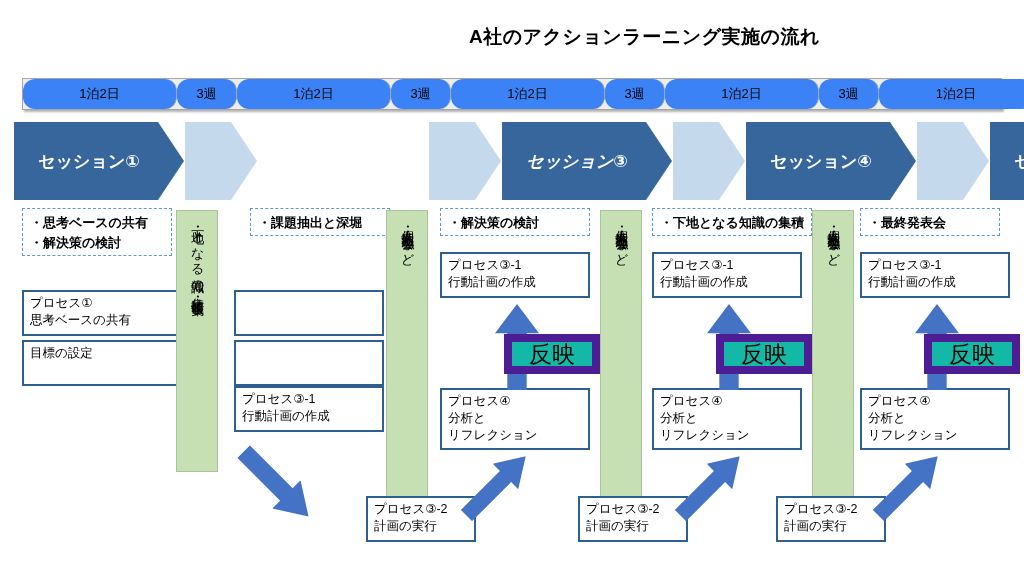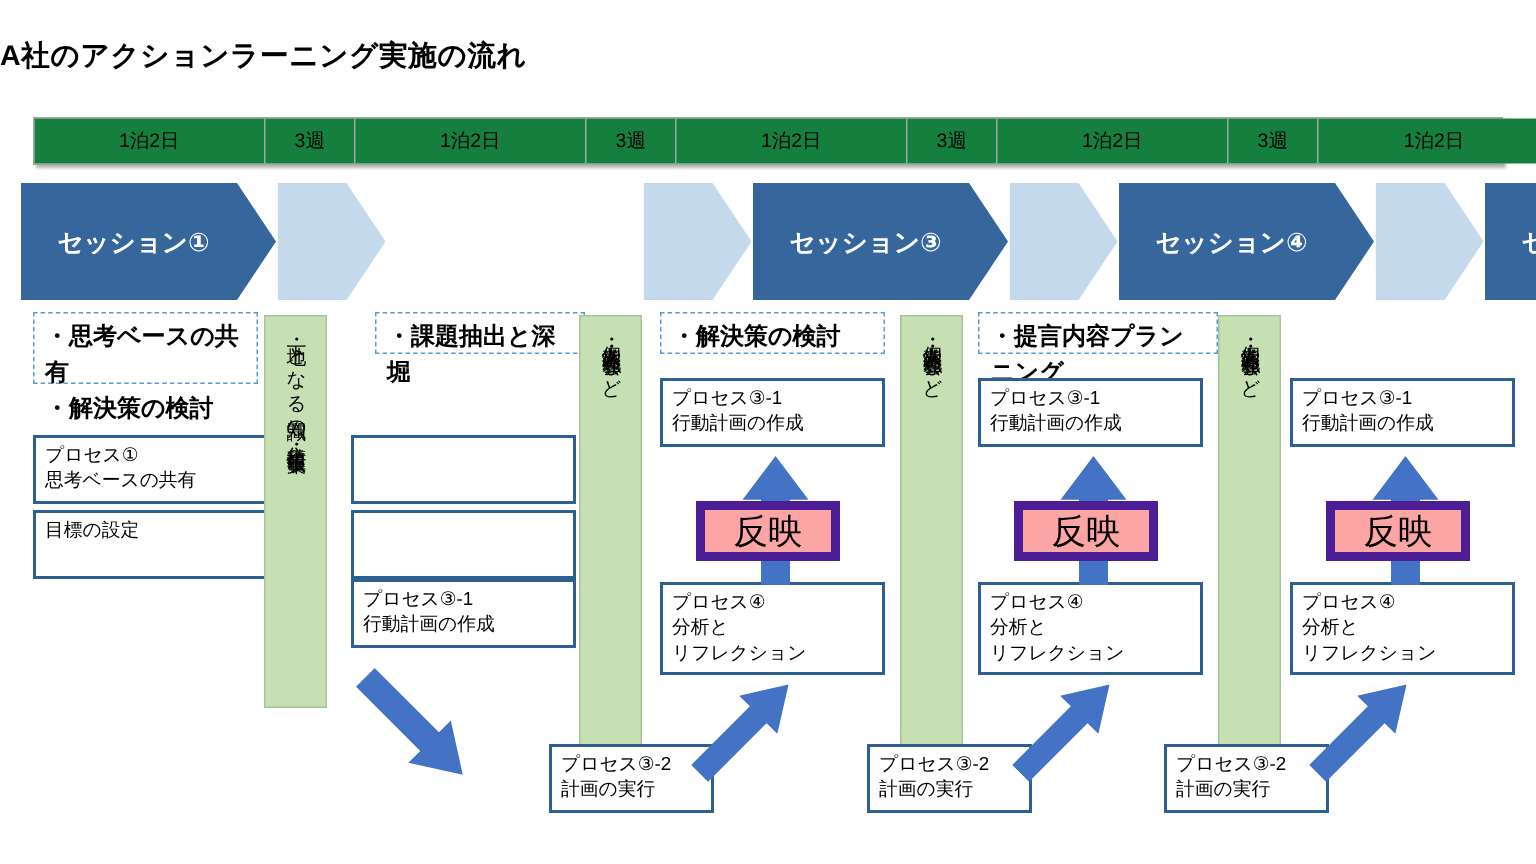--- a/index.html
+++ b/index.html
@@ -9,40 +9,41 @@
     font-family:"Liberation Sans","DejaVu Sans",sans-serif;
     color:#000000;
     overflow:hidden;
     position:relative;
   }
   #stage{position:absolute;left:0;top:0;width:1024px;height:576px;}
 
   
   .title{
     position:absolute;left:0;top:24px;width:820px;
-    text-align:left;
+    text-align:right;
     font-size:19px;font-weight:bold;
     letter-spacing:.5px;
   }
 
   
   .timeline{
     position:absolute;left:22px;top:78px;width:980px;height:32px;
     display:flex;
     border:1px solid #A6A6A6;
     box-sizing:border-box;
     background:#EDEDED;
     box-shadow:2px 2px 2px rgba(0,0,0,.30);
   }
   .tl-cell{
     border-right:1px solid #A6A6A6;
     display:flex;align-items:center;justify-content:center;
     font-size:13px;
     box-sizing:border-box;
-    background:#15803d;
+    background:#3b82f6;
+    border-radius:12px;
   }
   .tl-cell:last-child{border-right:none;}
   .tl-wide{flex:0 0 154px;}
   .tl-narrow{flex:0 0 60px;}
 
   
   .chev-row{position:absolute;left:14px;top:122px;width:980px;height:78px;padding-left:47px;}
   .chev{
     position:absolute;top:0;height:78px;
     display:flex;align-items:center;justify-content:center;
@@ -57,21 +58,21 @@
 
   
   .content{position:absolute;left:0;top:206px;width:1024px;height:370px;}
 
   
   .summary{
     position:absolute;
     border:1px dashed #5B9BD5;
     box-sizing:border-box;
     background:#ffffff;
-    font-size:16px;font-weight:bold;
+    font-size:13px;font-weight:bold;
     padding:4px 6px 4px 7px;
     line-height:1.5;
   }
 
   
   .pbox{
     position:absolute;
     border:2px solid #2E5F91;
     box-sizing:border-box;
     background:#ffffff;
@@ -93,26 +94,27 @@
     padding:8px 2px;
     display:flex;
     justify-content:flex-start;
     align-items:center;
     letter-spacing:1px;
   }
 
   
   .hanei{
     position:absolute;
-    border:6px solid #4c1d95;
-    background:#fca5a5;
+    border:8px solid #4c1d95;
+    background:#14b8a6;
     box-sizing:border-box;
     display:flex;align-items:center;justify-content:center;
     font-size:23px;
     z-index:4;
+    margin-left:40px;
   }
 
   
   .uparrow{
     position:absolute;
     background:#4472C4;
     clip-path:polygon(50% 0, 100% 34%, 72% 34%, 72% 100%, 28% 100%, 28% 34%, 0 34%);
     z-index:3;
   }
   
@@ -144,21 +146,21 @@
     <div class="tl-cell tl-narrow">3週</div>
     <div class="tl-cell tl-wide">1泊2日</div>
     <div class="tl-cell tl-narrow">3週</div>
     <div class="tl-cell tl-wide">1泊2日</div>
   </div>
 
   <div class="chev-row">
     <div class="chev chev-main" style="left:0px;width:170px;">セッション①</div>
     <div class="chev chev-link" style="left:171px;width:72px;"></div>
     <div class="chev chev-link" style="left:415px;width:72px;"></div>
-    <div class="chev chev-main" style="left:488px;width:170px;">セッション③</div>
+    <div class="chev chev-main" style="left:488px;width:170px;font-style:italic;">セッション③</div>
     <div class="chev chev-link" style="left:659px;width:72px;"></div>
     <div class="chev chev-main" style="left:732px;width:170px;">セッション④</div>
     <div class="chev chev-link" style="left:903px;width:72px;"></div>
     <div class="chev chev-main" style="left:976px;width:170px;">セッション⑤</div>
   </div>
 
   <div class="content">
 
     <div class="summary" style="left:22px;top:2px;width:150px;height:48px;">
       <div>・思考ベースの共有</div>
@@ -213,21 +215,21 @@
     <div class="green" style="left:600px;top:4px;width:42px;height:290px;">・個人学習・勉強会など</div>
 
     <div class="pbox" style="left:578px;top:290px;width:110px;height:46px;">
       <div>プロセス③-2</div>
       <div>計画の実行</div>
     </div>
 
     <div class="diagarrow diag-up" style="left:692px;top:238px;width:36px;height:84px;transform:rotate(45deg);transform-origin:50% 50%;"></div>
 
     <div class="summary" style="left:652px;top:2px;width:160px;height:28px;">
-      <div>・提言内容プランニング</div>
+      <div>・下地となる知識の集積</div>
     </div>
     <div class="pbox" style="left:652px;top:46px;width:150px;height:46px;">
       <div>プロセス③-1</div>
       <div>行動計画の作成</div>
     </div>
     <div class="uparrow" style="left:707px;top:98px;width:44px;height:86px;"></div>
     <div class="hanei" style="left:676px;top:128px;width:96px;height:40px;">反映</div>
     <div class="pbox" style="left:652px;top:182px;width:150px;height:62px;">
       <div>プロセス④</div>
       <div>分析と</div>
@@ -236,20 +238,23 @@
 
     <div class="green" style="left:812px;top:4px;width:42px;height:290px;">・個人学習・勉強会など</div>
 
     <div class="pbox" style="left:776px;top:290px;width:110px;height:46px;">
       <div>プロセス③-2</div>
       <div>計画の実行</div>
     </div>
 
     <div class="diagarrow diag-up" style="left:890px;top:238px;width:36px;height:84px;transform:rotate(45deg);transform-origin:50% 50%;"></div>
 
+    <div class="summary" style="left:860px;top:2px;width:140px;height:28px;">
+      <div>・最終発表会</div>
+    </div>
     <div class="pbox" style="left:860px;top:46px;width:150px;height:46px;">
       <div>プロセス③-1</div>
       <div>行動計画の作成</div>
     </div>
     <div class="uparrow" style="left:915px;top:98px;width:44px;height:86px;"></div>
     <div class="hanei" style="left:884px;top:128px;width:96px;height:40px;">反映</div>
     <div class="pbox" style="left:860px;top:182px;width:150px;height:62px;">
       <div>プロセス④</div>
       <div>分析と</div>
       <div>リフレクション</div>

